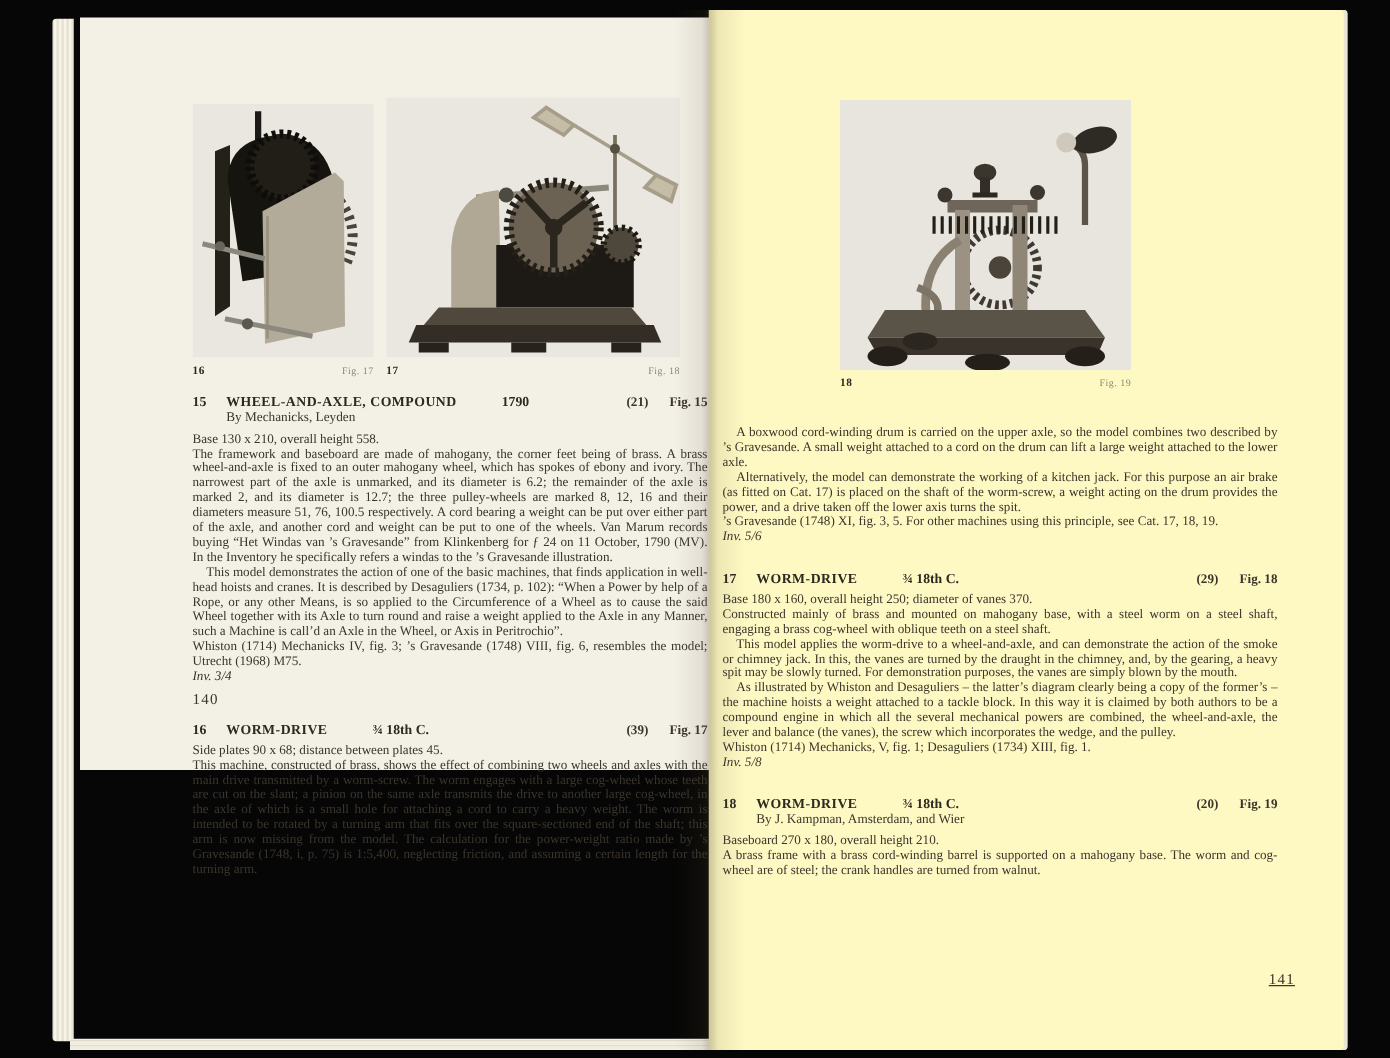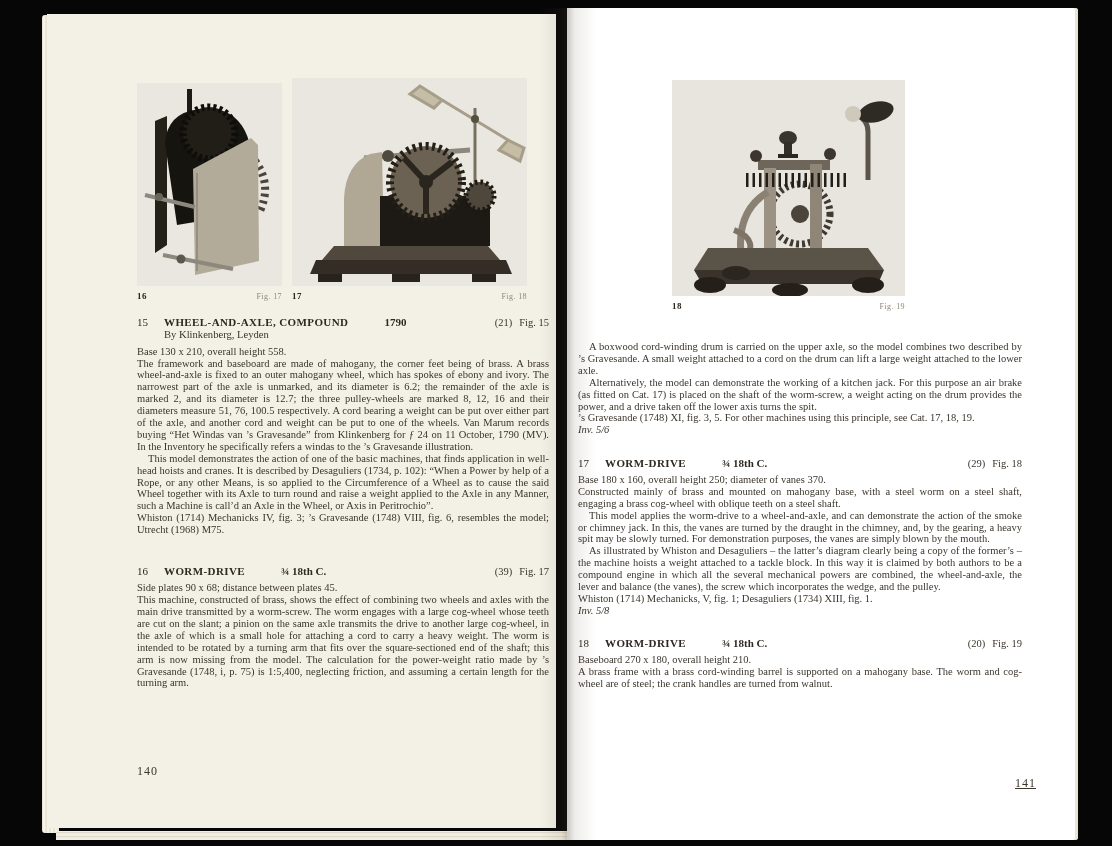--- a/index.html
+++ b/index.html
@@ -13,26 +13,26 @@
   .page-stack{
     position:absolute;left:0;top:7px;width:17px;height:818px;
     background:repeating-linear-gradient(90deg,#e7e2d2 0 1px,#f6f3e9 1px 3px,#ece7d8 3px 4px);
     border-radius:3px 0 0 3px;
   }
   .page-stack-bottom{
     position:absolute;left:14px;bottom:0;width:512px;height:9px;
     background:repeating-linear-gradient(180deg,#f3f0e6 0 1px,#dfdac9 1px 2px,#f0ecdf 2px 4px);
   }
   .left-page{
-    position:absolute;left:5px;top:6px;width:509px;height:814px;
+    position:absolute;left:22px;top:6px;width:509px;height:602px;
     background:#f3f0e6;
   }
   .right-page{
     position:absolute;left:525px;top:0;width:511px;height:832px;
-    background:#ffffff;
+    background:#fef9c3;
     border-radius:0 3px 3px 0;
     box-shadow:inset -3px 0 0 #e9e4d4;
   }
   .gutter{
     position:absolute;left:498px;top:0;width:56px;height:832px;pointer-events:none;
     background:linear-gradient(90deg,rgba(90,78,52,0) 0%,rgba(90,78,52,0.10) 38%,rgba(70,60,38,0.26) 50%,rgba(90,78,52,0.10) 62%,rgba(90,78,52,0) 100%);
   }
   .lp-content{position:absolute;left:90px;right:7px;top:0;}
   .rp-content{position:absolute;left:11px;right:56px;top:0;}
 
@@ -43,24 +43,24 @@
   .figcap{display:flex;justify-content:space-between;align-items:baseline;margin-top:5px;}
   .figcap .item{font-weight:bold;font-size:9px;color:#2c2720;letter-spacing:0.5px;}
   .figcap .figl{font-size:8px;color:#8d8779;letter-spacing:0.4px;}
   .fig-right{margin-left:94px;width:233px;margin-top:72px;}
 
   
   .entry{margin-top:20px;}
   .entry.mt28{margin-top:29px;}
   .entry.cont{margin-top:30px;}
   .entry-head{display:flex;align-items:baseline;font-size:11px;line-height:13px;color:#2e2921;}
-  .e-no{font-weight:normal;width:27px;flex:0 0 27px;}
+  .e-no{font-weight:bold;width:27px;flex:0 0 27px;}
   .e-title{font-weight:bold;letter-spacing:0.4px;}
   .e-date{font-weight:bold;margin-left:36px;}
-  .e-right{margin-left:auto;display:flex;gap:7px;font-size:10.5px;color:#3b352c;}
+  .e-right{margin-left:auto;display:flex;gap:17px;font-size:10.5px;color:#3b352c;font-weight:bold;}
   .byline{margin-left:27px;font-size:10.6px;line-height:12.5px;}
   .dim{margin-top:4px;font-size:10.5px;line-height:12px;}
   p.body{margin:0;font-size:10.5px;line-height:11.9px;text-align:justify;}
   p.ind{text-indent:11px;}
   .inv{font-style:italic;font-size:10.5px;line-height:12.5px;}
   .pnum{position:absolute;bottom:49px;font-size:12px;letter-spacing:1px;color:#3b352c;text-align:center;}
   .pnum-left{left:90px;}
   .pnum-right{right:42px;text-decoration:underline;}
 </style>
 </head>
@@ -132,25 +132,26 @@
       <div class="entry" style="margin-top:15px;">
         <div class="entry-head">
           <span class="e-no">15</span>
           <span class="e-title">WHEEL-AND-AXLE, COMPOUND</span>
           <span class="e-date">1790</span>
           <span class="e-right">
             <span>(21)</span>
             <span>Fig. 15</span>
           </span>
         </div>
-        <div class="byline">By Klinkenberg, Leyden</div>
+        <div class="byline">By Mechanicks, Leyden</div>
         <div class="dim">Base 130 x 210, overall height 558.</div>
         <p class="body">The framework and baseboard are made of mahogany, the corner feet being of brass. A brass wheel-and-axle is fixed to an outer mahogany wheel, which has spokes of ebony and ivory. The narrowest part of the axle is unmarked, and its diameter is 6.2; the remainder of the axle is marked 2, and its diameter is 12.7; the three pulley-wheels are marked 8, 12, 16 and their diameters measure 51, 76, 100.5 respectively. A cord bearing a weight can be put over either part of the axle, and another cord and weight can be put to one of the wheels. Van Marum records buying “Het Windas van ’s Gravesande” from Klinkenberg for ƒ 24 on 11 October, 1790 (MV). In the Inventory he specifically refers a windas to the ’s Gravesande illustration.</p>
         <p class="body ind">This model demonstrates the action of one of the basic machines, that finds application in well-head hoists and cranes. It is described by Desaguliers (1734, p. 102): “When a Power by help of a Rope, or any other Means, is so applied to the Circumference of a Wheel as to cause the said Wheel together with its Axle to turn round and raise a weight applied to the Axle in any Manner, such a Machine is call’d an Axle in the Wheel, or Axis in Peritrochio”.</p>
         <p class="body">Whiston (1714) Mechanicks IV, fig. 3; ’s Gravesande (1748) VIII, fig. 6, resembles the model; Utrecht (1968) M75.</p>
+        <div class="inv">Inv. 3/4</div>
       </div>
 
       <div class="entry mt28">
         <div class="entry-head">
           <span class="e-no">16</span>
           <span class="e-title">WORM-DRIVE</span>
           <span class="e-date">¾ 18th C.</span>
           <span class="e-right">
             <span>(39)</span>
             <span>Fig. 17</span>
@@ -227,20 +228,21 @@
       <div class="entry">
         <div class="entry-head">
           <span class="e-no">18</span>
           <span class="e-title">WORM-DRIVE</span>
           <span class="e-date">¾ 18th C.</span>
           <span class="e-right">
             <span>(20)</span>
             <span>Fig. 19</span>
           </span>
         </div>
+        <div class="byline">By J. Kampman, Amsterdam, and Wier</div>
         <div class="dim">Baseboard 270 x 180, overall height 210.</div>
         <p class="body">A brass frame with a brass cord-winding barrel is supported on a mahogany base. The worm and cog-wheel are of steel; the crank handles are turned from walnut.</p>
       </div>
 
     </div>
     <div class="pnum pnum-right">141</div>
   </div>
 
   <div class="gutter"></div>
 </div>

